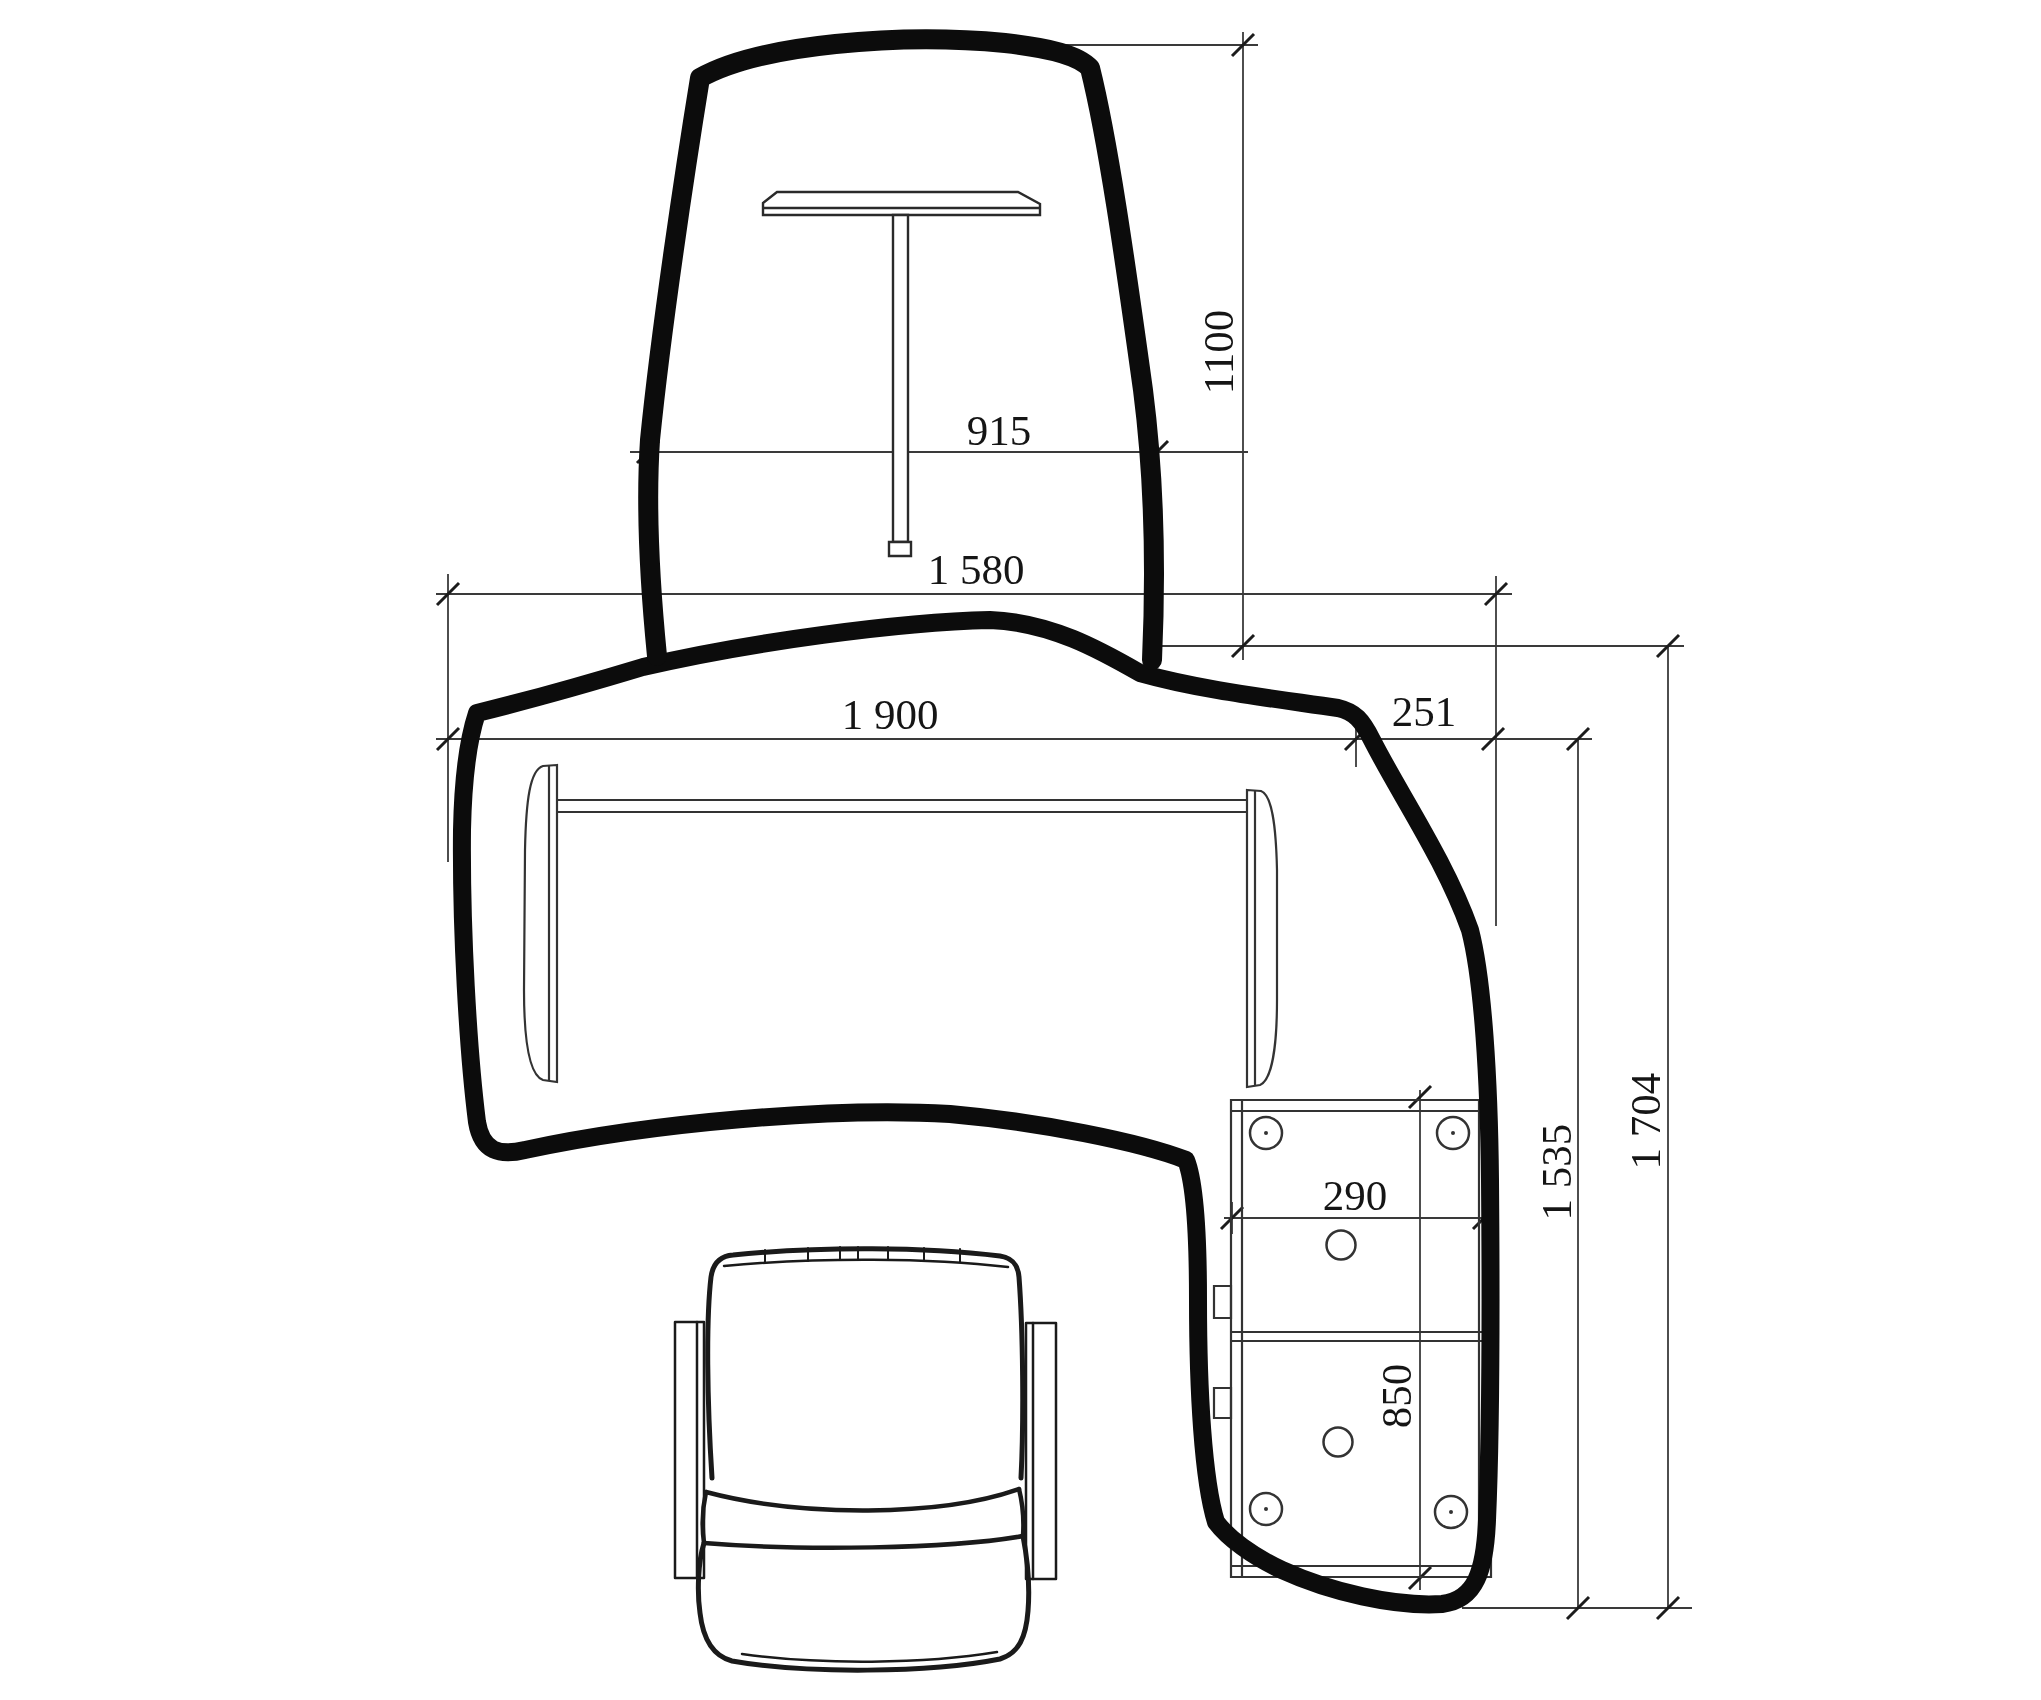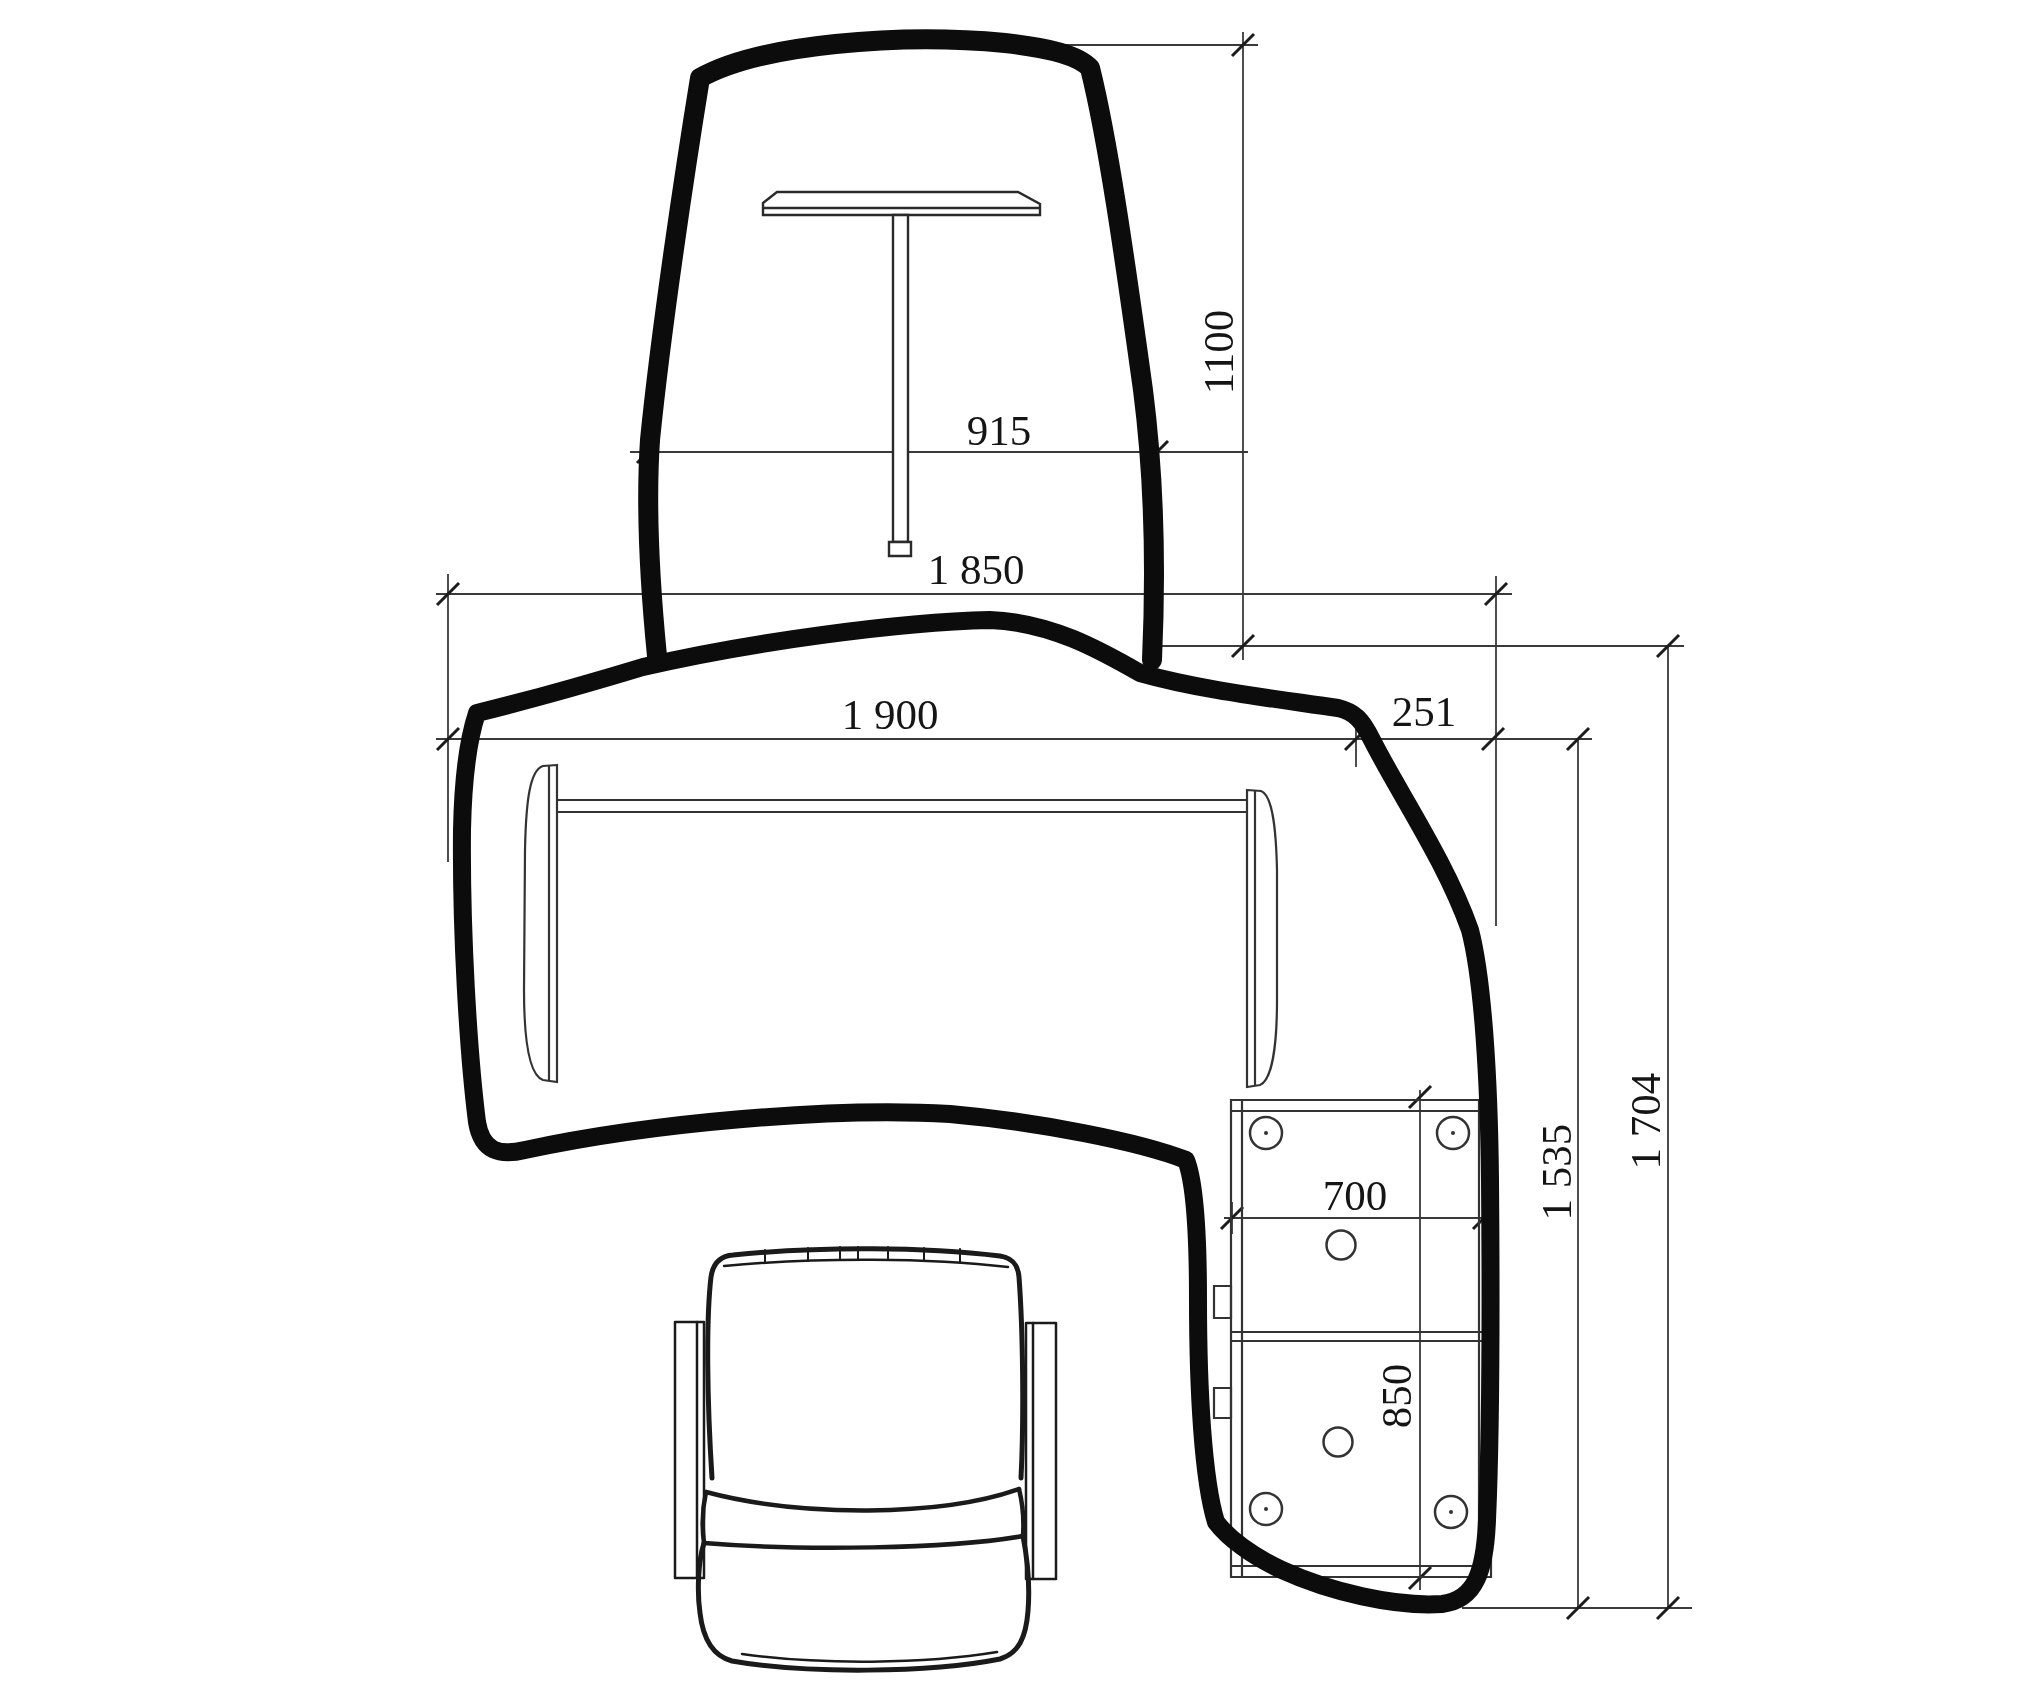--- a/index.html
+++ b/index.html
@@ -190,21 +190,21 @@
       <path d="M675 1322 H704 V1578 H675 Z"></path>
       <path d="M697 1322 V1578"></path>
       <path d="M1026 1323 H1056 V1579 H1026 Z"></path>
       <path d="M1033 1323 V1579"></path>
     </g>
   </g>
 </svg>
 
   <div class="dim-label vert" style="left:1218px; top:352px;">1100</div>
   <div class="dim-label" style="left:963px;  top:430px;margin-left:36px;">915</div>
-  <div class="dim-label" style="left:976px;  top:569px;">1 850</div>
+  <div class="dim-label" style="left:976px;  top:569px;">1 580</div>
   <div class="dim-label" style="left:890px;  top:714px;">1 900</div>
   <div class="dim-label" style="left:1424px; top:711px;">251</div>
-  <div class="dim-label" style="left:1355px; top:1195px;">700</div>
+  <div class="dim-label" style="left:1355px; top:1195px;">290</div>
   <div class="dim-label vert" style="left:1396px; top:1396px;">850</div>
   <div class="dim-label vert" style="left:1556px; top:1172px;">1 535</div>
   <div class="dim-label vert" style="left:1645px; top:1121px;">1 704</div>
 
 </div>
 
 </body></html>

